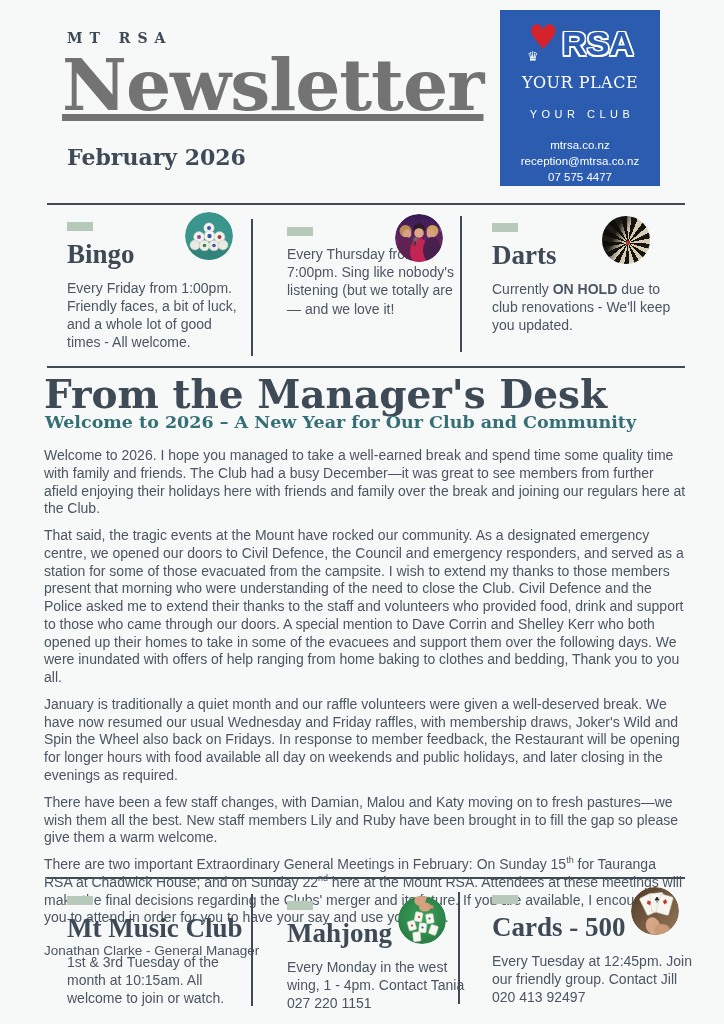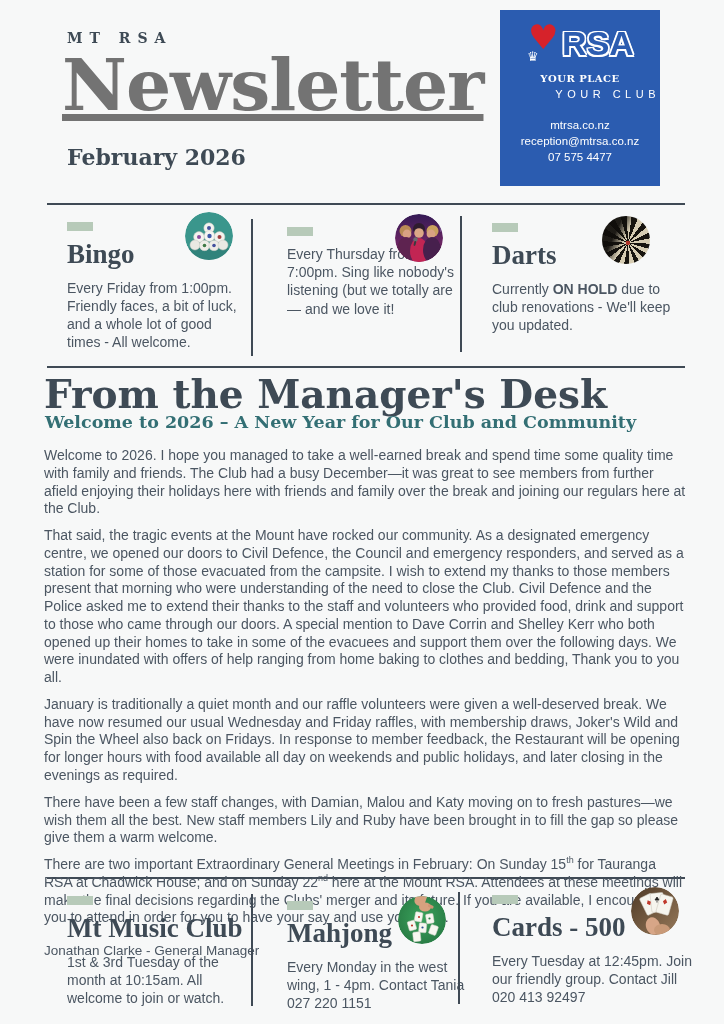--- a/index.html
+++ b/index.html
@@ -34,22 +34,22 @@
   .logo-row { display:flex; justify-content:center; align-items:flex-start; margin-top:13px; height:46px; }
   .heart-wrap { position:relative; width:34px; height:44px; margin-right:2px; }
   .heart-glyph { position:absolute; left:2px; top:-6px; font-size:34px; color:#d6222a; font-family:"DejaVu Sans", sans-serif; }
   .crown-glyph { position:absolute; left:1px; top:26px; font-size:13px; color:#fff; font-family:"DejaVu Sans", sans-serif; }
   .logo-rsa {
     font-family:"Liberation Sans", sans-serif; font-weight:700; font-size:34px; line-height:40px;
     color:#2b5cb0;
     text-shadow:-1.5px -1.5px 0 #fff, 1.5px -1.5px 0 #fff, -1.5px 1.5px 0 #fff, 1.5px 1.5px 0 #fff,
                  0 -1.5px 0 #fff, 0 1.5px 0 #fff, -1.5px 0 0 #fff, 1.5px 0 0 #fff;
   }
-  .tagline-1 { margin-top:4px; font-family:"DejaVu Serif", serif; font-weight:700; font-size:10px; letter-spacing:0.5px; }
-  .tagline-2 { margin-top:4px; font-size:11px; letter-spacing:4.5px; padding-left:4px;text-align:right; }
+  .tagline-1 { margin-top:4px; font-family:"DejaVu Serif", serif; font-weight:400; font-size:16px; letter-spacing:0.5px; }
+  .tagline-2 { margin-top:16px; font-size:11px; letter-spacing:4.5px; padding-left:4px; }
   .contact-lines { margin-top:17px; font-size:11.5px; line-height:16px; }
   
   .hrule { position:absolute; left:47px; width:638px; height:2px; background:#3f4a55; }
   .vrule { position:absolute; width:2px; background:#3f4a55; }
   
   .col { position:absolute; }
   .accent { width:26px; height:9px; background:#b7cab9; margin-bottom:9px; }
   .col h3 {
     font-family:Liberation Serif, serif; font-weight:700; font-size:27px;
     color:#3e4a55; margin-bottom:9px; line-height:1.1;

